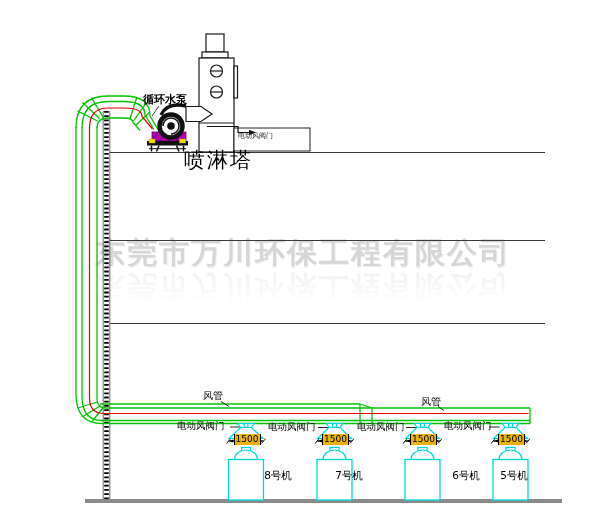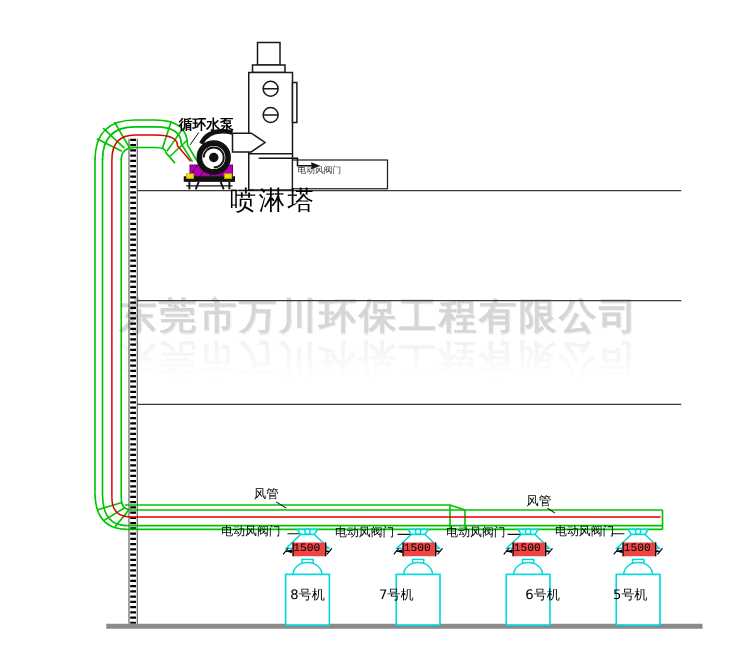--- a/index.html
+++ b/index.html
@@ -18,25 +18,25 @@
   svg.draw{position:absolute;left:0;top:0;z-index:2;}
   
   .lbl{position:absolute;color:#000;white-space:nowrap;z-index:3;line-height:1.1;}
   .lbl-fan{left:143px;top:94px;font-size:11px;font-weight:bold;}
   .lbl-tower{left:184px;top:149px;font-size:21px;letter-spacing:2px;}
   .lbl-tank{left:238px;top:133px;font-size:7px;color:#333;}
   .lbl-duct1{left:203px;top:390px;font-size:10px;}
   .lbl-duct2{left:421px;top:396px;font-size:10px;}
   .lbl-valve{font-size:9.5px;text-align:center;}
   .v1{left:177px;top:421px;} .v2{left:268px;top:422px;} .v3{left:357px;top:422px;} .v4{left:444px;top:421px;}
-  .dim{position:absolute;top:434px;width:25px;height:11px;line-height:11px;text-align:left;
-       font-size:9px;background:#ef4444;border-left:1px solid #000;border-right:1px solid #000;z-index:3;font-family:Liberation Mono, monospace;}
+  .dim{position:absolute;top:434px;width:25px;height:11px;line-height:11px;text-align:center;
+       font-size:9px;background:#eab308;border-left:1px solid #000;border-right:1px solid #000;z-index:3;}
   .d1{left:233.5px;} .d2{left:322px;} .d3{left:410px;} .d4{left:498px;}
-  .mlbl{position:absolute;top:469px;width:36px;text-align:center;font-size:10.5px;z-index:3;}
-  .m1{left:228px;} .m2{left:299px;} .m3{left:416px;} .m4{left:482px;text-align:right;}
+  .mlbl{position:absolute;top:469px;width:36px;text-align:center;font-size:10.5px;z-index:3;padding-left:32px;}
+  .m1{left:228px;} .m2{left:299px;} .m3{left:416px;} .m4{left:464px;}
 </style>
 </head>
 <body>
 
 <div class="stage">
 
   <div class="wm">东莞市万川环保工程有限公司</div>
   <div class="wm-refl">东莞市万川环保工程有限公司</div>
   <div class="wm-fade"></div>
 

